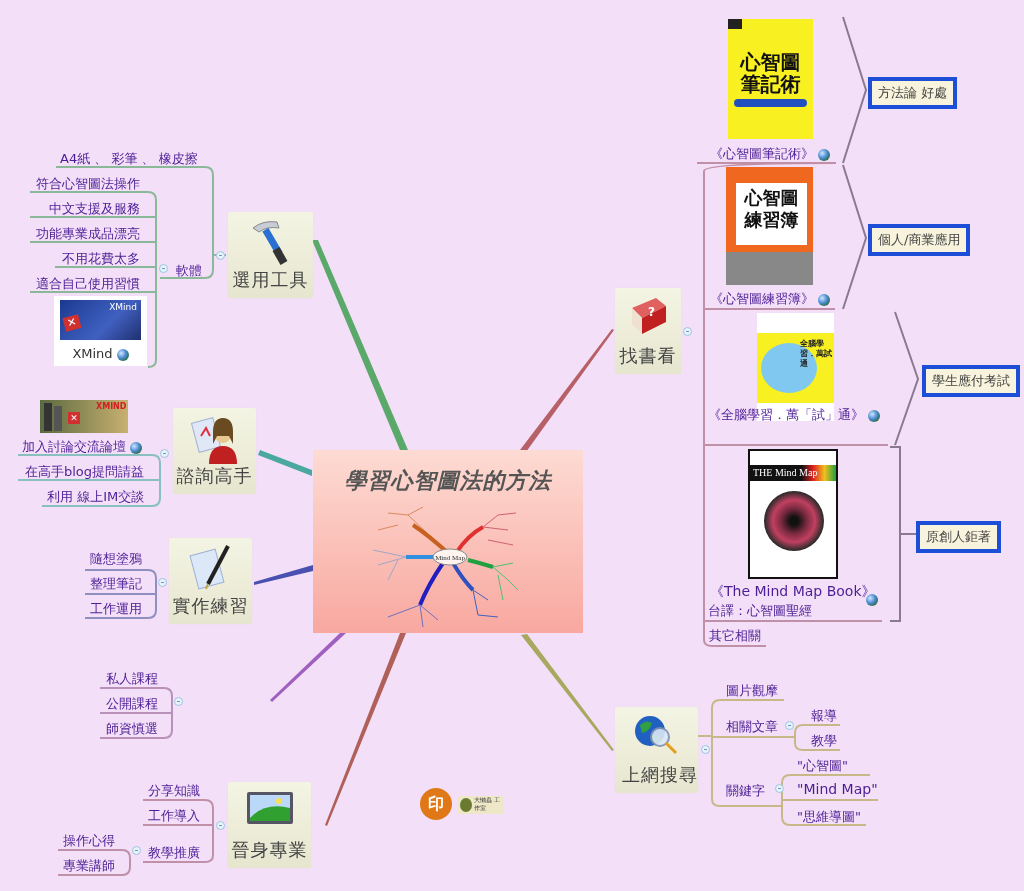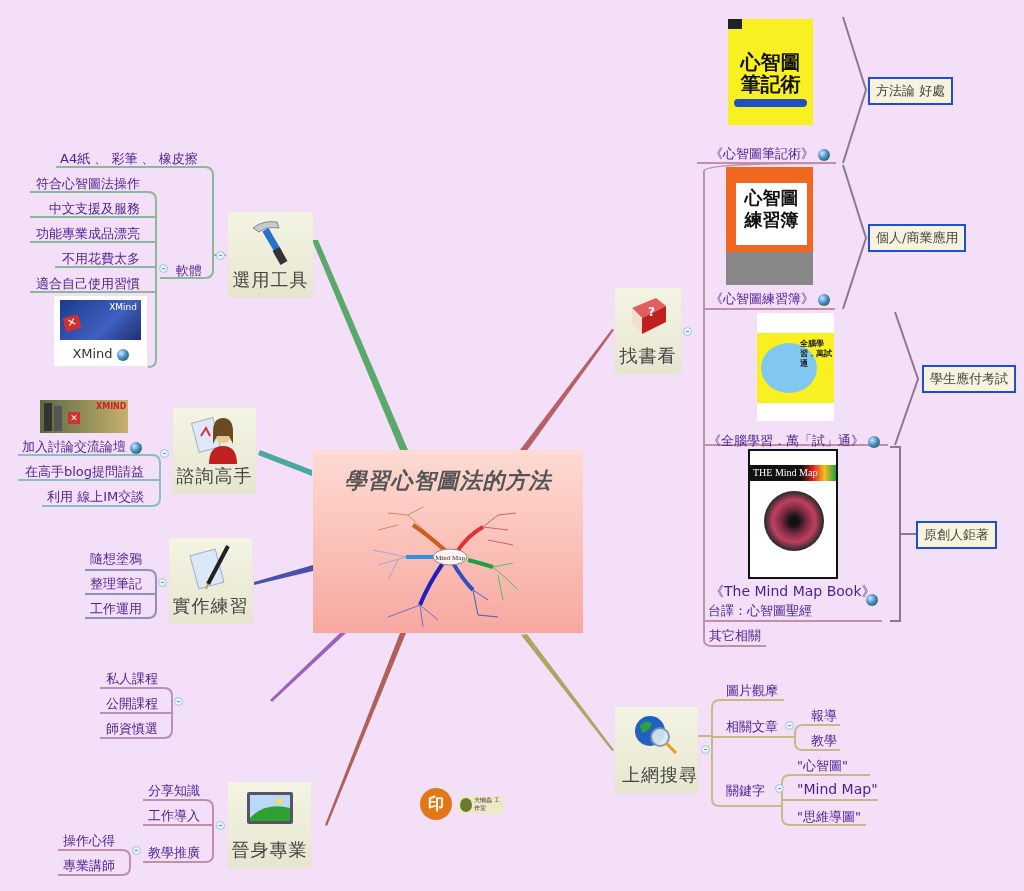--- a/index.html
+++ b/index.html
@@ -19,21 +19,21 @@
       border-radius: 2px;
       display: flex; flex-direction: column; align-items: center; justify-content: flex-end;
       padding-bottom: 6px;
       font-size: 18px; color: #444; letter-spacing: 1px;
       box-shadow: 0 0 1px #d8d8c0;
     }
     .topic .ico { position: absolute; top: 6px; left: 50%; transform: translateX(-50%); }
     .lbl { position: absolute; font-size: 13px; color: #4c1d95; white-space: nowrap; }
     .boxlbl {
       position: absolute; font-size: 13px; color: #444; background: #f7f3dc;
-      border: 2px solid #1d4ed8; padding: 3px 6px; white-space: nowrap;
+      border: 4px solid #1d4ed8; padding: 3px 6px; white-space: nowrap;
     }
     .central {
       position: absolute; left: 313px; top: 450px; width: 270px; height: 183px;
       background: linear-gradient(180deg, #fddbd3 0%, #f8a8a0 100%);
     }
     .central-title {
       position: absolute; left: 0; right: 0; top: 16px; text-align: center;
       font-size: 22px; font-weight: bold; font-style: italic; color: #555;
       letter-spacing: 1px;
     }
@@ -221,21 +221,21 @@
     <svg class="ico" width="44" height="44" viewBox="0 0 44 44">
       <path d="M6,14 L30,4 L40,12 L16,24 Z" fill="#e06060"></path>
       <path d="M6,14 L16,24 L16,40 L6,30 Z" fill="#f0e0d0"></path>
       <path d="M16,24 L40,12 L40,28 L16,40 Z" fill="#c02020"></path>
       <text x="22" y="22" font-size="12" fill="#fff" font-weight="bold" font-family="DejaVu Sans, sans-serif">?</text>
     </svg>
     <span>找書看</span>
   </div>
   <div class="collapse" style="left:683px;top:327px;"></div>
 
-  <div class="bookcover" style="left:728px;top:19px;width:85px;height:106px;background:#f8f020;padding-left:43px;">
+  <div class="bookcover" style="left:728px;top:19px;width:85px;height:120px;background:#f8f020;padding-left:43px;">
     <div style="position:absolute;left:0;top:0;width:14px;height:10px;background:#222;"></div>
     <div style="position:absolute;left:4px;right:4px;top:32px;font-size:20px;font-weight:bold;color:#111;text-align:center;line-height:22px;">心智圖 筆記術</div>
     <div style="position:absolute;left:6px;right:6px;top:80px;height:8px;background:#2050c0;border-radius:4px;"></div>
   </div>
   <div class="lbl" style="left:710px;top:145px;">
     <span>《心智圖筆記術》</span><span class="globe"></span>
   </div>
 
   <div class="bookcover" style="left:726px;top:167px;width:87px;height:118px;background:#f06820;">
     <div style="position:absolute;left:10px;right:6px;top:16px;height:62px;background:#fff;"></div>
@@ -245,21 +245,21 @@
   <div class="lbl" style="left:710px;top:290px;">
     <span>《心智圖練習簿》</span><span class="globe"></span>
   </div>
 
   <div class="bookcover" style="left:757px;top:313px;width:77px;height:108px;background:#fff;">
     <div style="position:absolute;left:0;right:0;top:20px;height:70px;background:#f8f020;">
       <div style="position:absolute;left:4px;top:10px;width:56px;height:50px;border-radius:50%;background:#80c8f0;"></div>
       <div style="position:absolute;right:2px;top:6px;width:32px;font-size:8px;font-weight:bold;color:#222;line-height:10px;">全腦學習．萬試通</div>
     </div>
   </div>
-  <div class="lbl" style="left:708px;top:406px;margin-top:26px;">
+  <div class="lbl" style="left:708px;top:406px;">
     <span>《全腦學習．萬「試」通》</span><span class="globe"></span>
   </div>
 
   <div class="bookcover" style="left:748px;top:449px;width:90px;height:130px;background:#fff;border:2px solid #111;">
     <div style="position:absolute;left:0;right:0;top:14px;height:16px;background:linear-gradient(90deg,#111 60%,#e02020,#f0c020,#20a040);color:#fff;font-size:10px;font-family:'Liberation Serif',serif;padding-left:3px;line-height:16px;">THE Mind Map Book</div>
     <div style="position:absolute;left:14px;top:40px;width:60px;height:60px;border-radius:50%;background:radial-gradient(circle,#111 10%,#7a2a40 30%,#c04060 50%,#2a2a2a 70%,#d08040 85%,transparent 90%);"></div>
   </div>
   <div class="lbl" style="left:710px;top:583px;font-size:14px;">
     <span>《The Mind Map Book》</span>
   </div>

